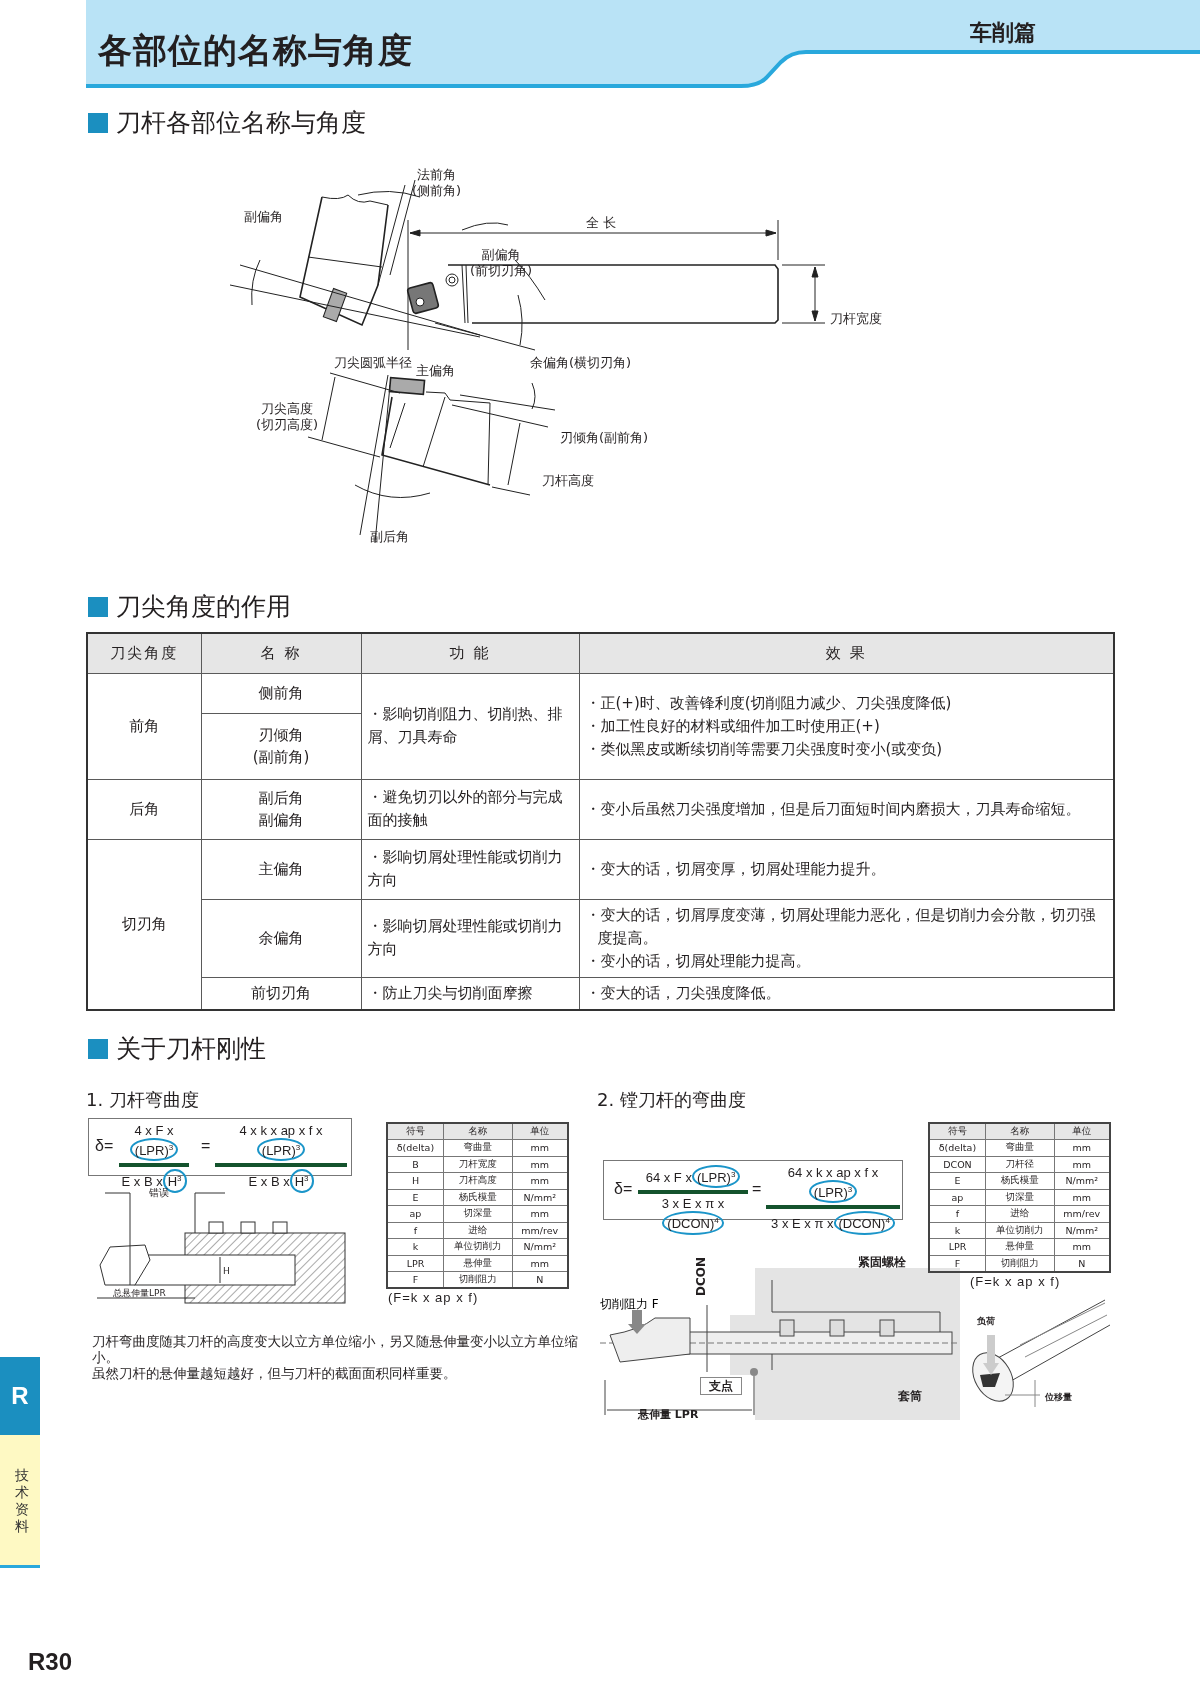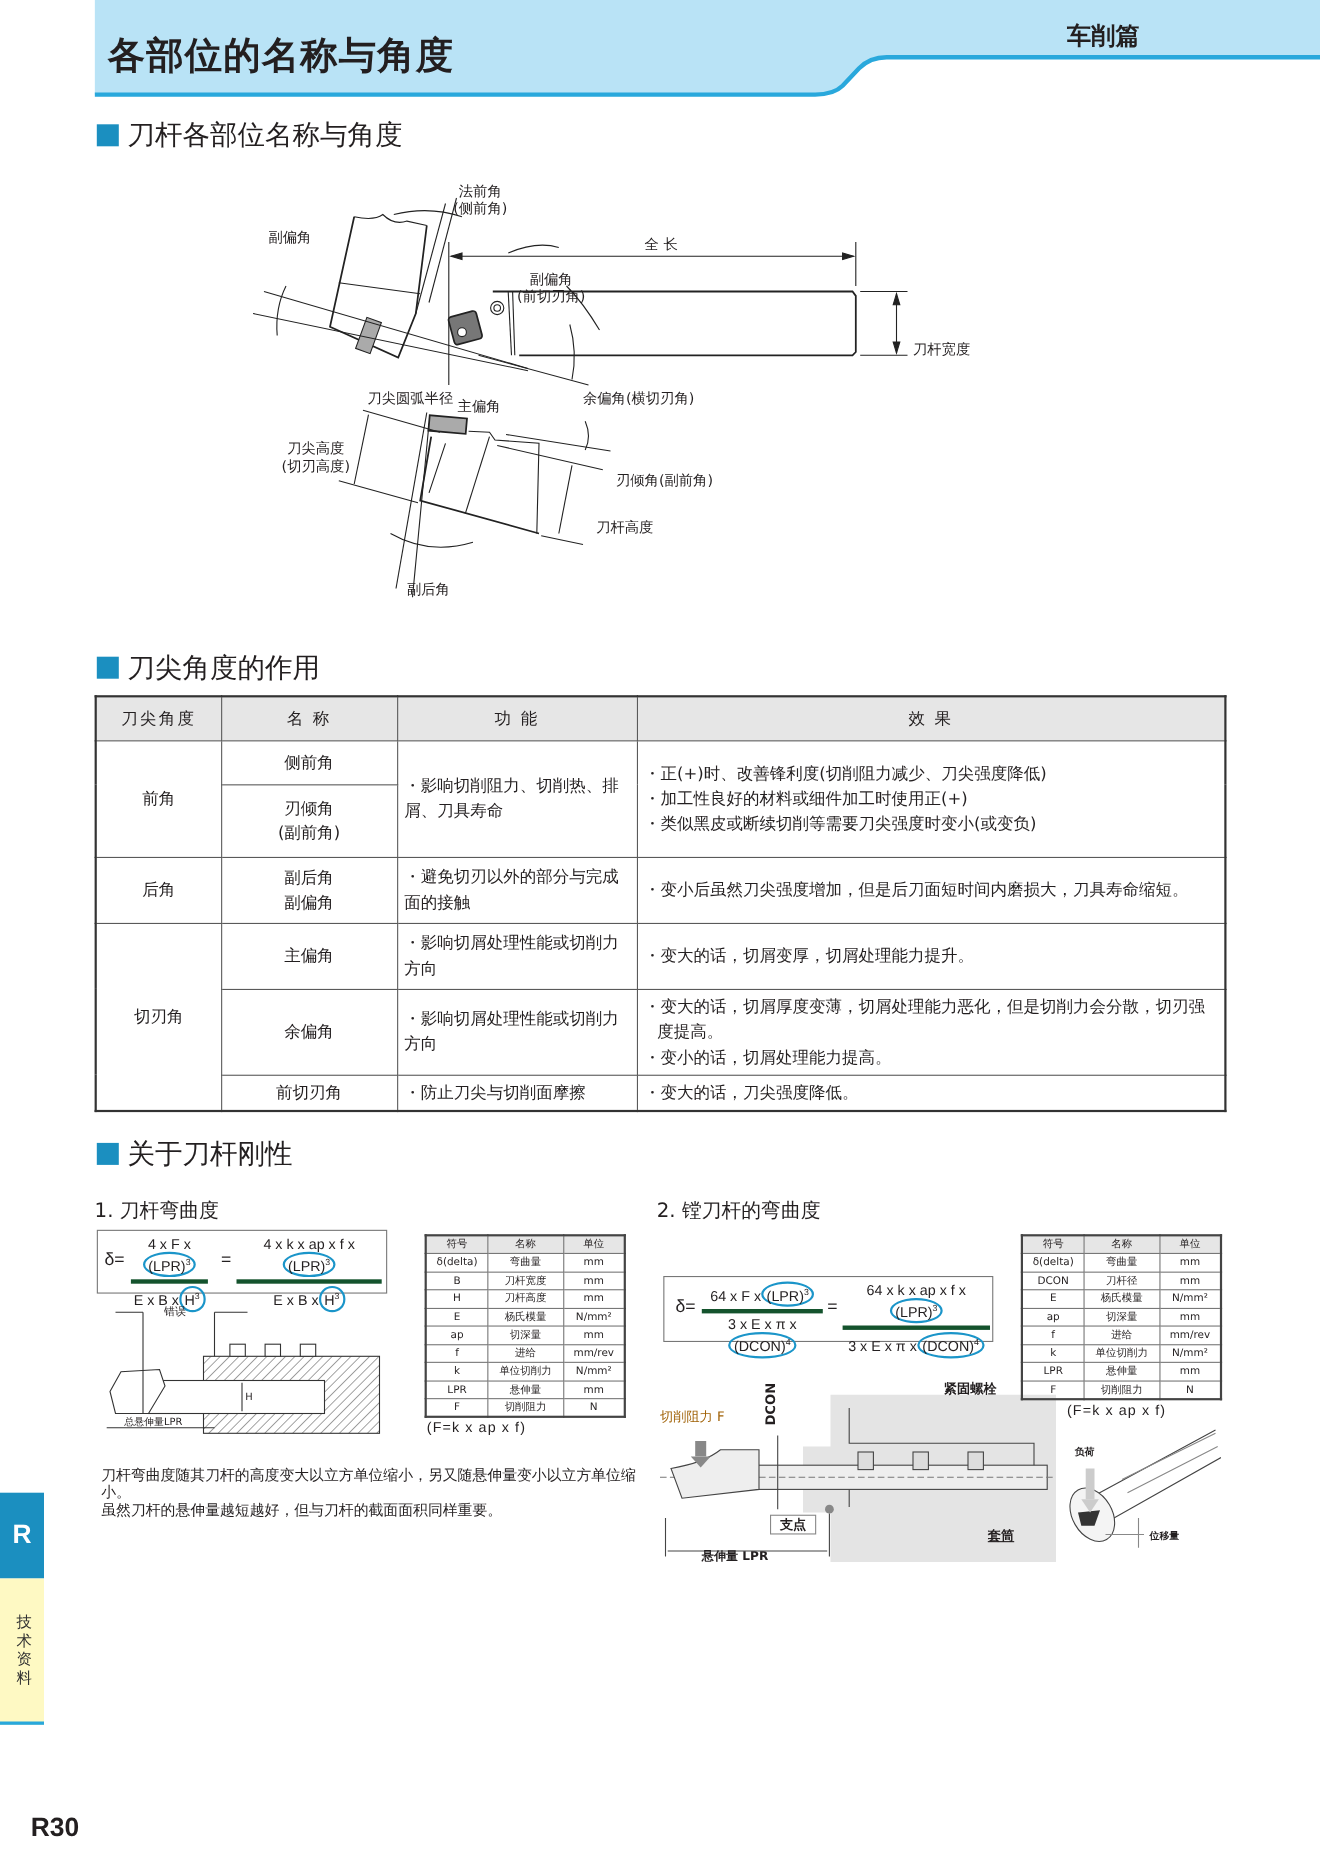--- a/index.html
+++ b/index.html
@@ -350,26 +350,26 @@
     <rect x="230" y="70" width="14" height="16" fill="#ddd" stroke="#444"></rect>
     <rect x="280" y="70" width="14" height="16" fill="#ddd" stroke="#444"></rect>
     <rect x="32" y="60" width="10" height="14" fill="#888"></rect>
     <polygon points="28,74 46,74 37,84" fill="#888"></polygon>
     <circle cx="154" cy="122" r="4" fill="#888"></circle>
     <line x1="5" y1="130" x2="5" y2="165" stroke="#444"></line>
     <line x1="154" y1="126" x2="154" y2="165" stroke="#444"></line>
     <line x1="7" y1="160" x2="152" y2="160" stroke="#444"></line>
     <line x1="107" y1="55" x2="107" y2="122" stroke="#444"></line>
   </svg>
-  <div class="dlabel" style="left:0; top:30px; font-size:12px; color:#a16207;">切削阻力 F</div>
+  <div class="dlabel" style="left:0; top:46px; font-size:12px; color:#000000;">切削阻力 F</div>
   <div class="dlabel" style="left:93px; top:46px; font-size:12px; font-weight:bold; transform:rotate(-90deg); transform-origin:left top;">DCON</div>
   <div class="dlabel" style="left:258px; top:4px; font-size:12px; font-weight:bold;">紧固螺栓</div>
   <div class="dlabel" style="left:100px; top:127px; font-size:12px; font-weight:bold; border:1px solid #888; padding:0 8px; background:#fff;">支点</div>
   <div class="dlabel" style="left:38px; top:145px; font-size:11px; font-weight:bold;margin-top:12px;">悬伸量 LPR</div>
-  <div class="dlabel" style="left:298px; top:138px; font-size:12px; font-weight:bold;text-decoration:underline;">套筒</div>
+  <div class="dlabel" style="left:298px; top:138px; font-size:12px; font-weight:bold;">套筒</div>
 </div>
 
 <table class="sym" style="left:928px; top:1122px; width:183px;">
   <tbody>
       <tr>
         <th>符号</th>
         <th>名称</th>
         <th>单位</th>
       </tr>
   <tr>

